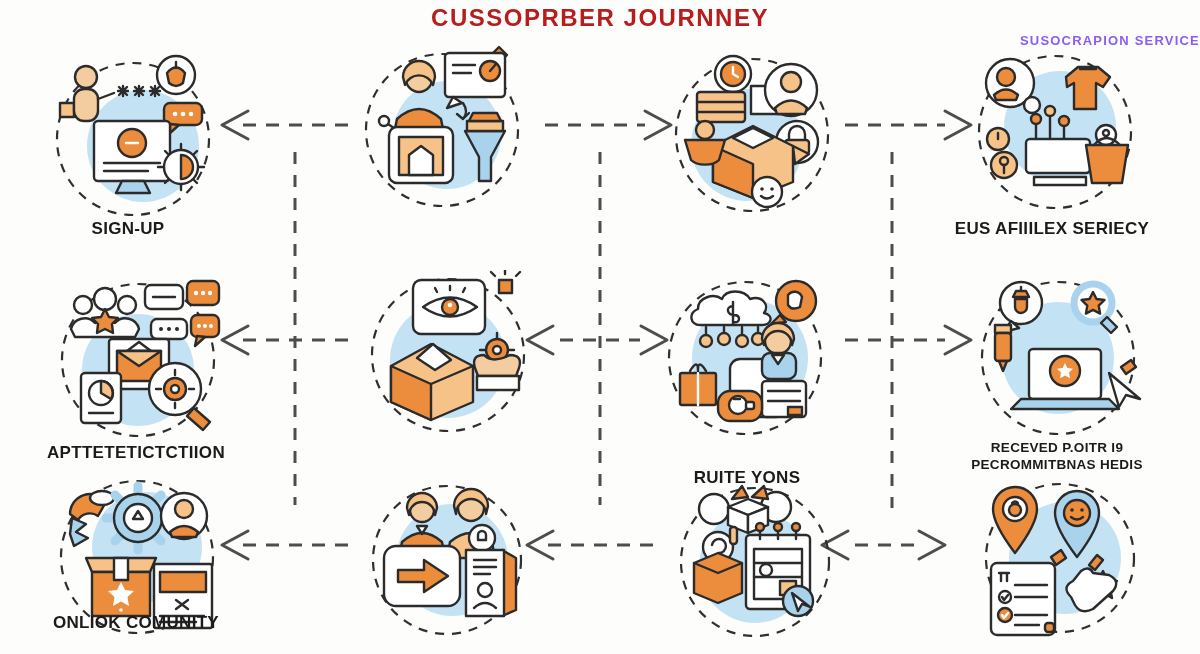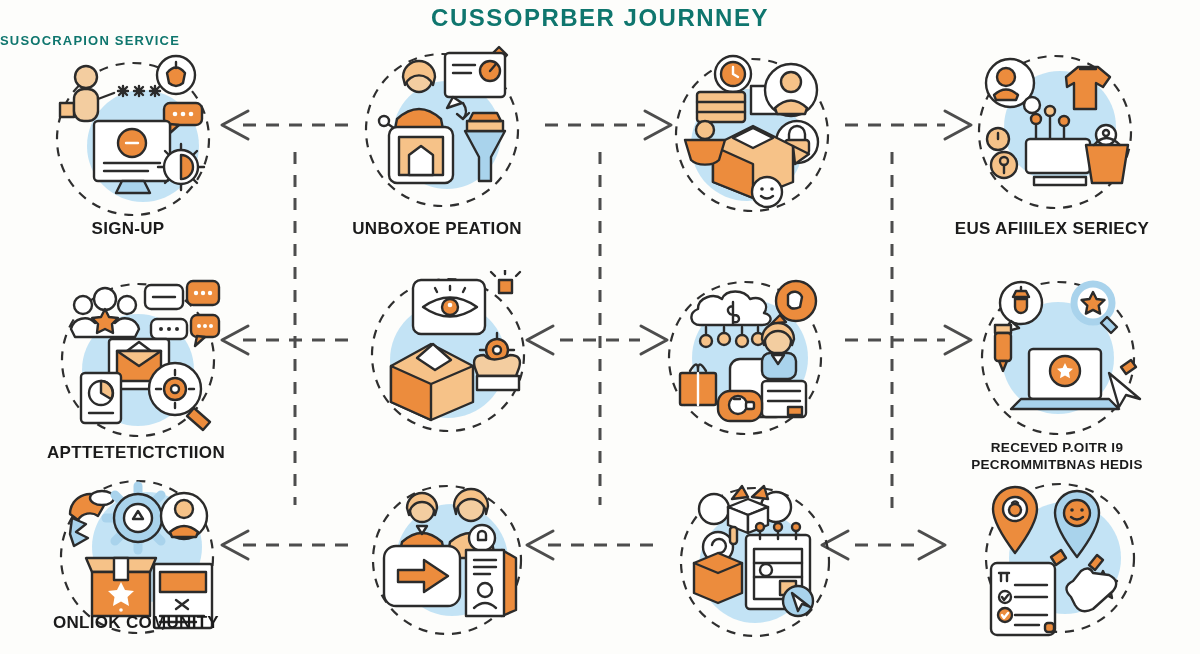--- a/index.html
+++ b/index.html
@@ -4,25 +4,25 @@
 <style>
   html,body{margin:0;padding:0;}
   body{
     width:1200px;height:654px;background:#FDFDFB;overflow:hidden;
     font-family:"Liberation Sans", sans-serif;position:relative;
   }
   .canvas{position:absolute;left:0;top:0;width:1200px;height:654px;}
   .overlay{position:absolute;left:0;top:0;}
   .title{
     position:absolute;left:0;right:0;top:4px;text-align:center;
-    font-size:24px;font-weight:700;letter-spacing:1.5px;color:#0f766e;
+    font-size:24px;font-weight:700;letter-spacing:1.5px;color:#b91c1c;
   }
   .subtitle{
-    position:absolute;left:0;right:0;top:33px;text-align:left;
-    font-size:13px;font-weight:700;letter-spacing:1.2px;color:#0f766e;
+    position:absolute;left:0;right:0;top:33px;text-align:right;
+    font-size:13px;font-weight:700;letter-spacing:1.2px;color:#8b5cf6;
   }
   .stage-label{
     position:absolute;width:300px;transform:translateX(-50%);text-align:center;
     font-size:17px;font-weight:700;letter-spacing:.3px;color:#1b1b1b;white-space:nowrap;
   }
   .stage-label.small{font-size:13.5px;line-height:17px;white-space:normal;}
   .cluster{position:absolute;width:170px;height:170px;}
   
   .ln{stroke:#2b2b2b;stroke-width:2.4;fill:none;stroke-linecap:round;stroke-linejoin:round}
   .lnw{stroke:#fff;stroke-width:2.4;fill:none;stroke-linecap:round;stroke-linejoin:round}
@@ -170,21 +170,20 @@
       <rect class="fw" x="32" y="82" width="64" height="56" rx="8"></rect>
       <rect class="fl" x="42" y="92" width="44" height="38"></rect>
       <path class="fw" d="M52 130 v-20 l12 -9 l12 9 v20 z"></path>
     </g>
     <g>
       <path class="fb" d="M108 86 h40 l-14 26 v24 h-12 v-24 z"></path>
       <path class="fl" d="M110 76 h36 v10 h-36 z"></path>
       <path class="fo" d="M116 68 h24 l4 8 h-32 z"></path>
     </g>
   </svg>
-  <div class="stage-label" style="left:437px;top:219px">UNBOXOE PEATION</div>
 
   <svg class="cluster" style="left:667px;top:50px" viewBox="0 0 170 170">
     <circle class="blob" cx="80" cy="95" r="56"></circle>
     <circle class="ring" cx="85" cy="85" r="76"></circle>
     <g>
       <circle class="fw" cx="66" cy="24" r="18"></circle>
       <circle class="fo" cx="66" cy="24" r="12"></circle>
       <path class="lnw" d="M66 24 l0 -7 M66 24 l5 3"></path>
     </g>
     <g>
@@ -507,20 +506,21 @@
       <path class="fo" d="M140 70 l14 8 v52 l-14 6 z"></path>
       <rect class="fw" x="104" y="70" width="38" height="66"></rect>
       <line class="ln" x1="112" y1="80" x2="134" y2="80"></line>
       <line class="ln" x1="112" y1="87" x2="134" y2="87"></line>
       <line class="ln" x1="112" y1="94" x2="128" y2="94"></line>
       <circle class="ln" cx="123" cy="110" r="7"></circle>
       <path class="ln" d="M112 128 q11 -10 22 0"></path>
     </g>
   </svg>
 
+  <div class="stage-label" style="left:747px;top:468px">RUITE YONS</div>
   <svg class="cluster" style="left:670px;top:477px" viewBox="0 0 170 170">
     <circle class="blob" cx="85" cy="90" r="56"></circle>
     <circle class="ring" cx="85" cy="85" r="74"></circle>
     <g>
       <circle class="fw" cx="44" cy="32" r="15"></circle>
       <circle class="fw" cx="106" cy="30" r="15"></circle>
     </g>
     <g>
       <path class="fo" d="M62 22 l10 -13 l6 11 z M82 20 l12 -11 l4 13 z"></path>
       <path class="fw" d="M58 30 l20 -8 l20 8 l-20 8 z"></path>

